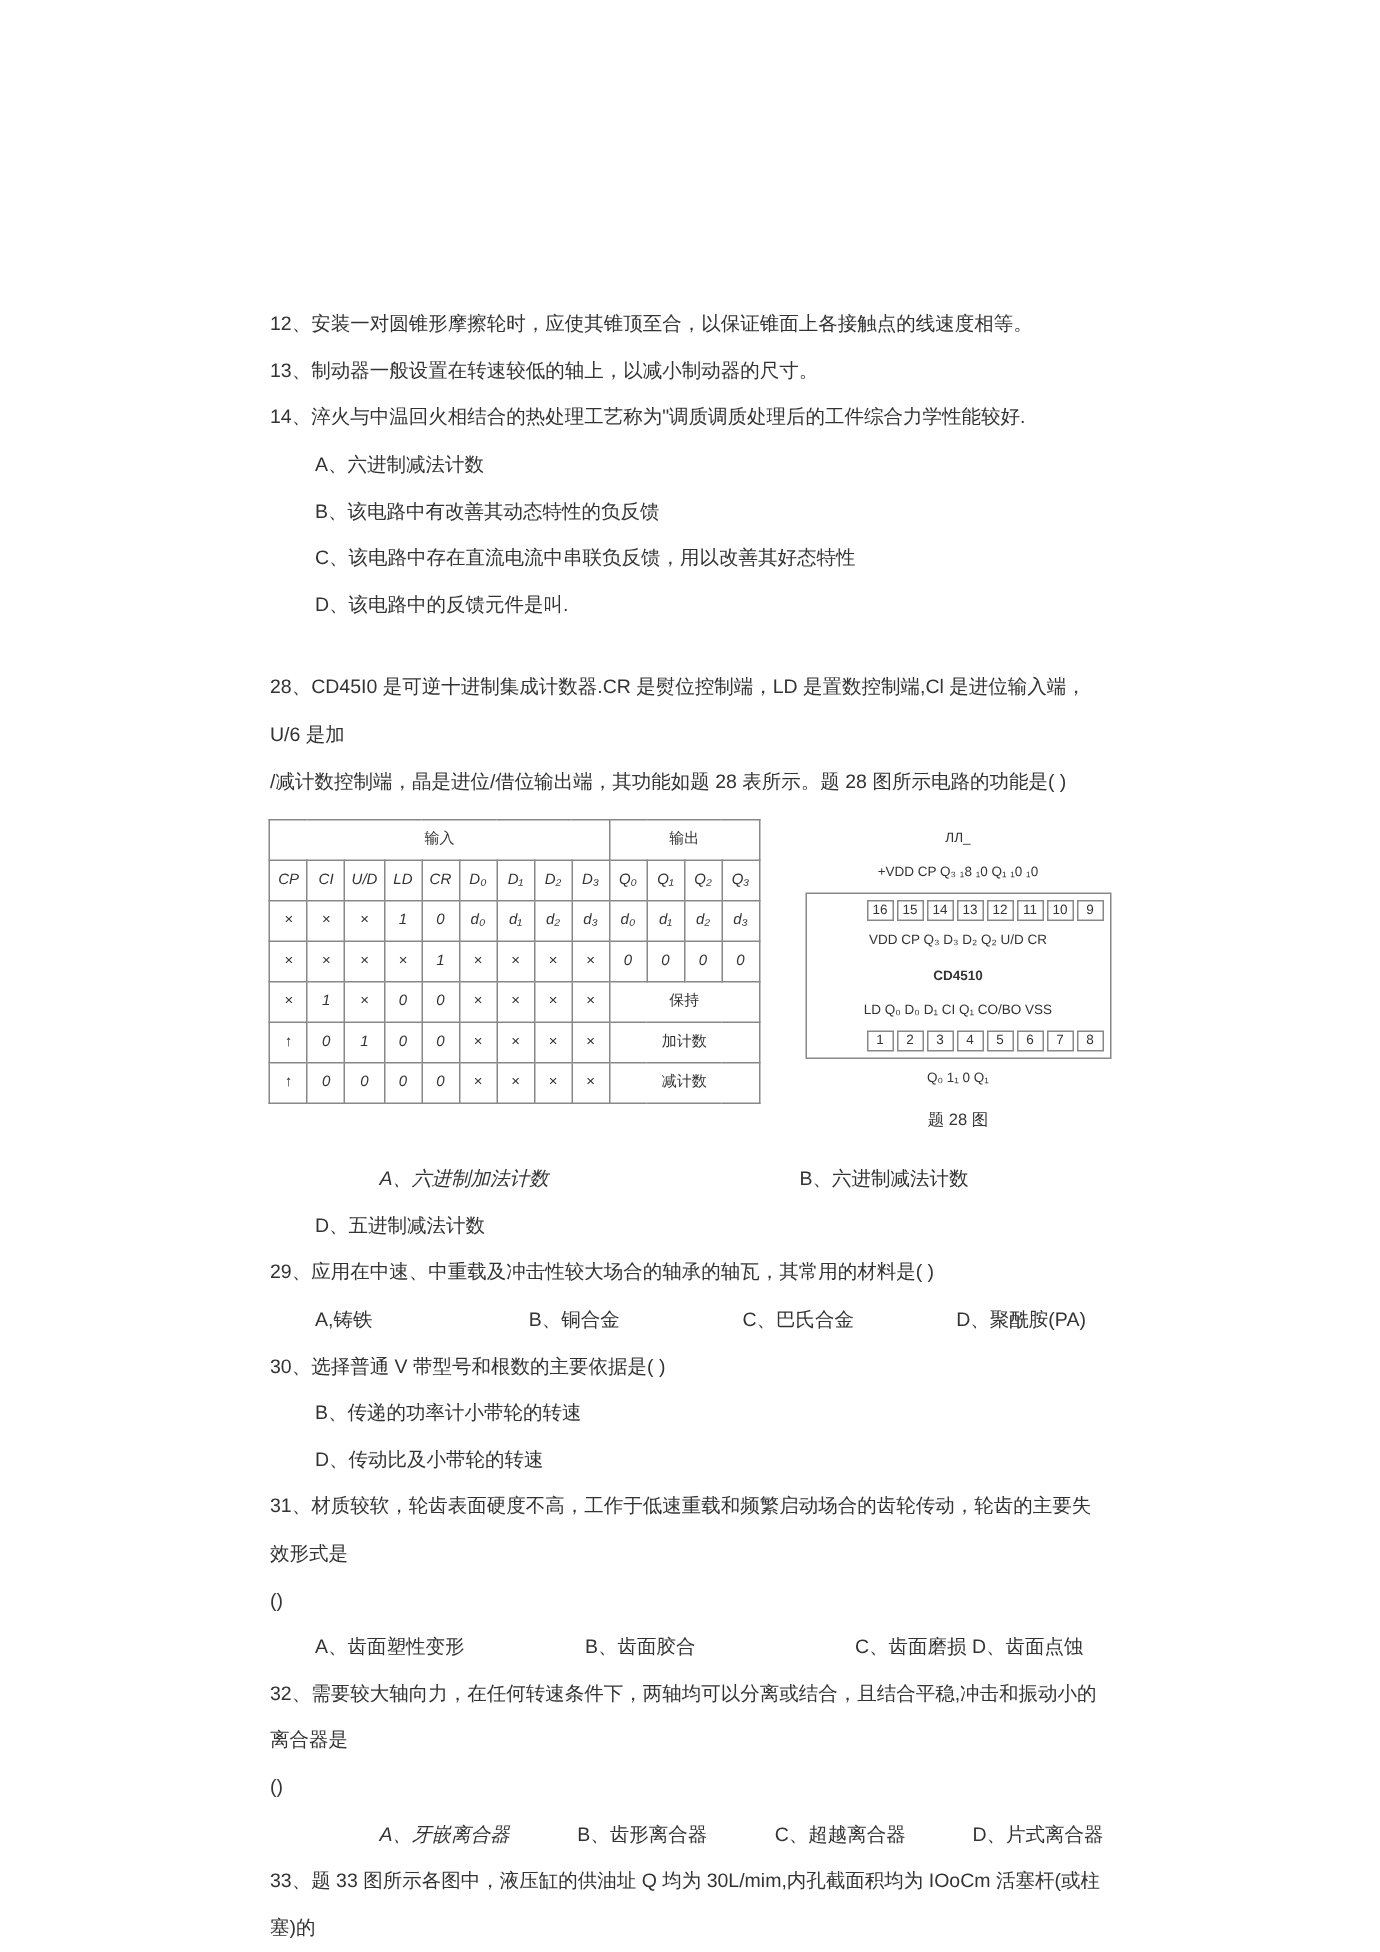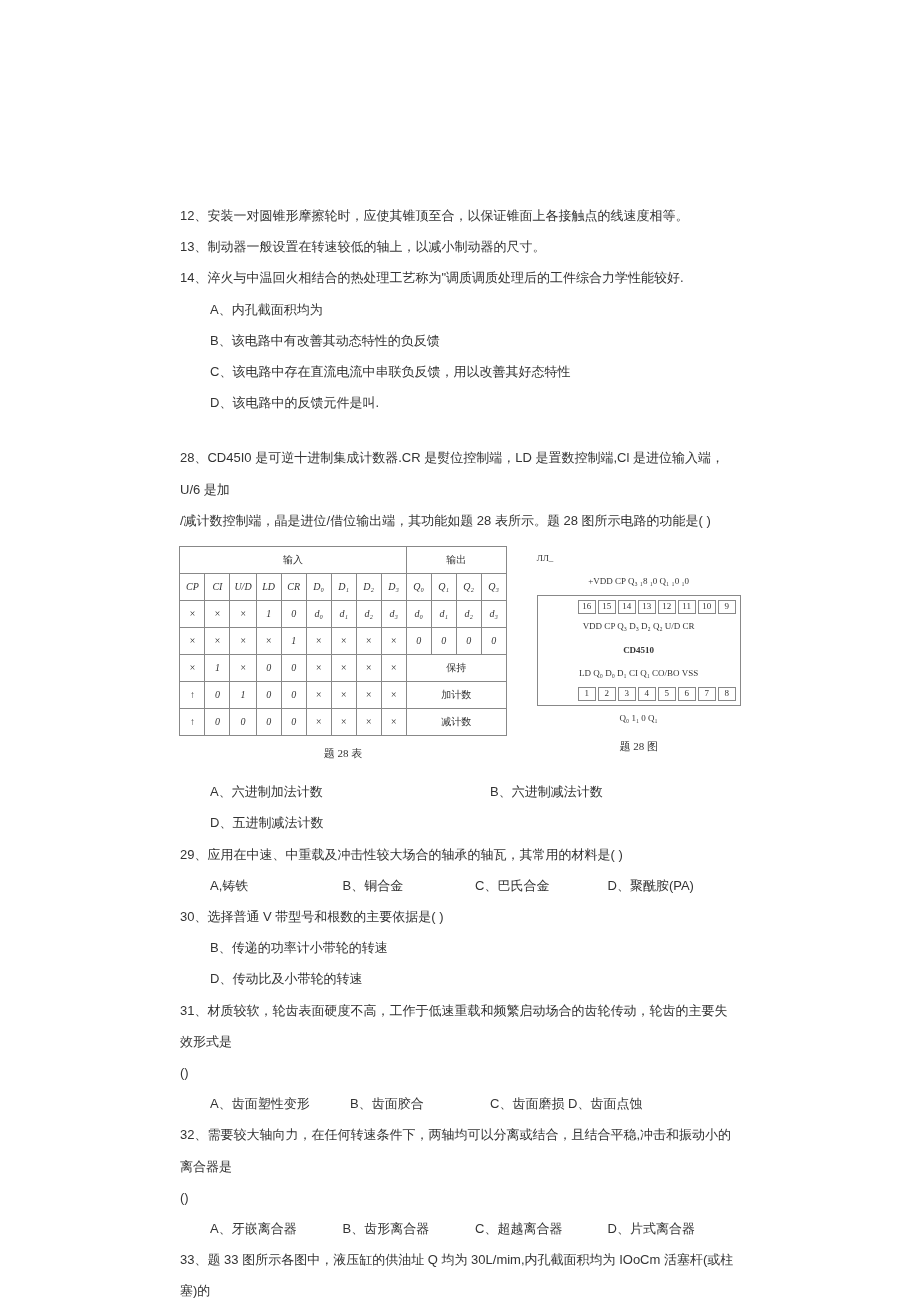--- a/index.html
+++ b/index.html
@@ -24,30 +24,30 @@
       display: flex;
     }
     .opt-ab .a { width: 280px; }
     .opt-cd {
       display: flex;
     }
     .opt-cd .c { width: 280px; }
     .opt4 {
       display: flex;
       padding-left: 30px;
+      gap: 40px;
     }
     .opt4 > span {
       width: 140px;
     }
     .figure-block {
       display: flex;
       justify-content: center;
       gap: 30px;
       margin: 10px 0;
-      font-family: Liberation Serif, serif;
     }
     .table-box {
       font-size: 10px;
       text-align: center;
     }
     table {
       border-collapse: collapse;
     }
     td, th {
       border: 1px solid #888;
@@ -88,29 +88,31 @@
       font-size: 9px;
       display: inline-flex;
       align-items: center;
       justify-content: center;
     }
     .chip-label {
       font-size: 9px;
       margin: 2px 0;
     }
     .italic {
+      font-style: italic;
+      margin-left: 43px;
     }
   </style>
 </head>
 <body>
 
 <p class="line">12、安装一对圆锥形摩擦轮时，应使其锥顶至合，以保证锥面上各接触点的线速度相等。</p>
 <p class="line">13、制动器一般设置在转速较低的轴上，以减小制动器的尺寸。</p>
 <p class="line">14、淬火与中温回火相结合的热处理工艺称为"调质调质处理后的工件综合力学性能较好.</p>
-<p class="line indent1">A、内孔截面积均为</p>
+<p class="line indent1">A、六进制减法计数</p>
 <p class="line indent1">B、该电路中有改善其动态特性的负反馈</p>
 <p class="line indent1">C、该电路中存在直流电流中串联负反馈，用以改善其好态特性</p>
 <p class="line indent1">D、该电路中的反馈元件是叫.</p>
 
 <p class="line" style="margin-top:24px">28、CD45I0 是可逆十进制集成计数器.CR 是熨位控制端，LD 是置数控制端,Cl 是进位输入端，U/6 是加</p>
 <p class="line">/减计数控制端，晶是进位/借位输出端，其功能如题 28 表所示。题 28 图所示电路的功能是(               )</p>
 
 <div class="figure-block">
   <div class="table-box">
     <table>
@@ -195,25 +197,24 @@
             <td>0</td>
             <td>0</td>
             <td>×</td>
             <td>×</td>
             <td>×</td>
             <td>×</td>
             <td colspan="4" style="font-style:normal">减计数</td>
       </tr>
     </tbody>
       </table>
-    <div class="caption">题 28 表</div>
   </div>
 
   <div class="chip-box">
-    <div class="chip-label" style="text-align:left">ЛЛ_</div>
+    <div class="chip-label" style="text-align:center">ЛЛ_</div>
     <div class="chip-label">+VDD   CP  Q₃ ₁8  ₁0    Q₁ ₁0  ₁0</div>
     <div class="chip">
       <div class="chip-row">
         <span class="pin">16</span>
           <span class="pin">15</span>
           <span class="pin">14</span>
           <span class="pin">13</span>
           <span class="pin">12</span>
           <span class="pin">11</span>
           <span class="pin">10</span>

